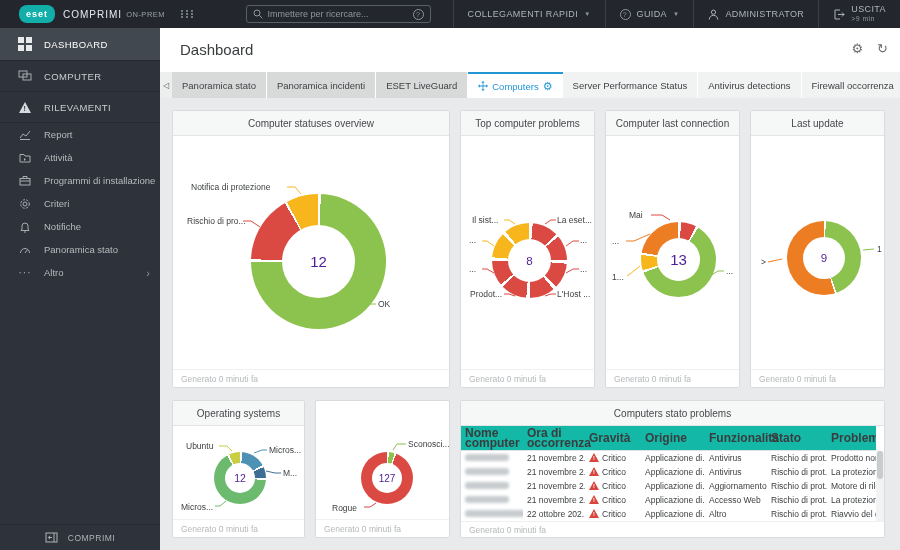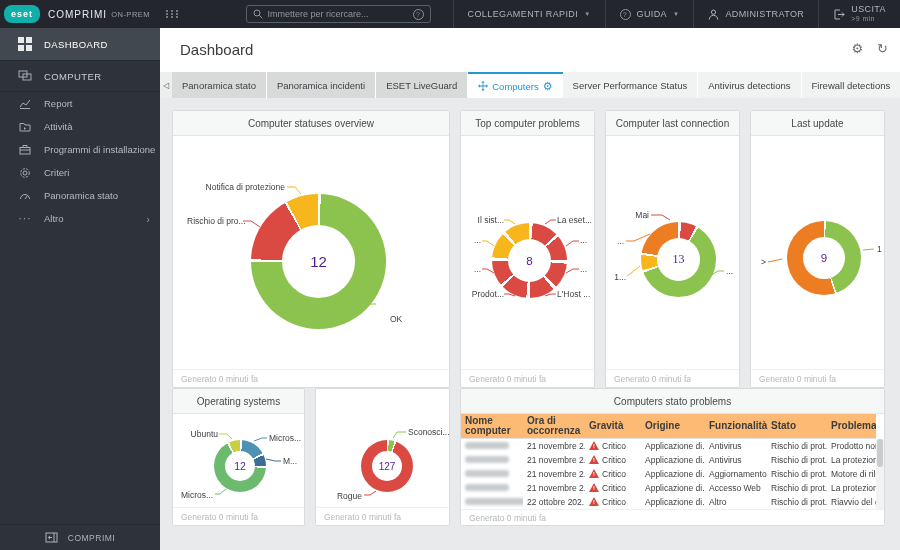--- a/index.html
+++ b/index.html
@@ -2,21 +2,21 @@
 <html><head>
 <meta charset="utf-8">
 <style>
   * { margin:0; padding:0; box-sizing:border-box; }
   html,body { width:900px; height:550px; overflow:hidden; }
   body { font-family:"Liberation Sans", sans-serif; background:#E9EAEB; position:relative; }
 
   
   .topbar { position:absolute; left:0; top:0; width:900px; height:28px; background:#23272D;
             display:flex; align-items:center; color:#AEB4BA; font-size:9px; }
-  .logo-pill { margin-left:4px; background:#12AFAA; color:#fff; font-weight:bold; font-size:9px;
+  .logo-pill { margin-left:19px; background:#12AFAA; color:#fff; font-weight:bold; font-size:9px;
                padding:4px 7px; border-radius:8px; letter-spacing:1px; }
   .product { margin-left:8px; color:#E8EAEC; font-size:10px; letter-spacing:1px; }
   .edition { margin-left:4px; color:#9AA0A6; font-size:7.5px; letter-spacing:0.5px; }
   .grid-menu { margin-left:16px; display:grid; grid-template-columns:repeat(3,4px); grid-gap:1px; cursor:pointer;}
   .grid-menu i { width:2px; height:2px; background:#8F969C; border-radius:50%; }
   .tb-spacer { flex:1; }
   .searchbox { width:185px; height:18px; border:1px solid #5A6067; border-radius:3px;
                display:flex; align-items:center; padding:0 6px; gap:5px; }
   .searchbox input { flex:1; background:transparent; border:none; outline:none; color:#C8CCD0;
                      font-size:9px; font-family:"Liberation Sans",sans-serif; }
@@ -62,51 +62,51 @@
                 color:#555; font-size:8px; cursor:pointer; flex:none; }
   .tab { display:flex; align-items:center; justify-content:center; gap:4px; padding:0 10px;
          white-space:nowrap; cursor:pointer; border-right:1px solid #FFFFFF; }
   .tab.gray  { background:#D8D9D9; }
   .tab.light { background:#F1F2F2; }
   .tab.active { background:#FFFFFF; color:#2496D4; border-top:2px solid #2496D4; border-right:none; }
   .tab-gear { font-size:11px; }
 
   
   .content { position:absolute; left:160px; top:98px; width:740px; height:452px; background:#E9EAEB;
-             padding:12px; display:flex; flex-direction:column; gap:0; }
+             padding:12px; display:flex; flex-direction:column; gap:12px; }
   .row { display:flex; gap:10px; }
   .card { background:#fff; border:1px solid #D9DBDC; border-radius:2px; position:relative; overflow:hidden; }
   .card-h { height:25px; background:#F6F7F7; border-bottom:1px solid #E3E4E5; display:flex;
             align-items:center; justify-content:center; font-size:10px; color:#46484B; }
   .card-f { position:absolute; left:0; right:0; bottom:0; height:18px; border-top:1px solid #EFF0F0;
             background:#fff; display:flex; align-items:center; padding-left:8px; font-size:8.5px; color:#B4B8BA; }
   .card-body { position:absolute; left:0; right:0; top:25px; bottom:18px; }
 
   .c1 { width:278px; height:278px; } .c2,.c3,.c4 { width:135px; height:278px; }
   .c5 { width:133px; height:138px; } .c6 { width:135px; height:138px; } .c7 { width:425px; height:138px; }
 
   .donut { position:absolute; border-radius:50%; cursor:pointer; }
   .hole { position:absolute; background:#fff; border-radius:50%; display:flex; align-items:center;
           justify-content:center; color:#4c1d95; }
   .d1 { left:78px; top:58px; width:135px; height:135px; } .d1 .hole { inset:31px; font-size:15px; }
   .d2 { left:31px; top:87px; width:75px; height:75px; }   .d2 .hole { inset:16px; font-size:11.5px; }
-  .d3 { left:35px; top:86px; width:75px; height:75px; }   .d3 .hole { inset:16px; font-size:12px;font-family:Liberation Serif, serif; }
+  .d3 { left:35px; top:86px; width:75px; height:75px; }   .d3 .hole { inset:16px; font-size:15px; }
   .d4 { left:36px; top:85px; width:74px; height:74px; }   .d4 .hole { inset:16px; font-size:11.5px; }
   .d5 { left:41px; top:26px; width:52px; height:52px; }   .d5 .hole { inset:11px; font-size:10.5px; }
   .d6 { left:45px; top:26px; width:52px; height:52px; }   .d6 .hole { inset:11px; font-size:10px; }
 
   .lbl { position:absolute; font-size:8.5px; color:#3C3E40; white-space:nowrap; }
-  .ta-r { text-align:right; }
+  .ta-r { }
   .conn { position:absolute; inset:0; pointer-events:none; }
 
   
   .tbl-wrap { position:absolute; left:0; right:8px; top:25px; bottom:0; overflow:hidden; }
   table.problems { width:100%; border-collapse:collapse; table-layout:fixed; font-size:8.5px; color:#3E4042; }
-  table.problems th { background:#fdba74; border-bottom:1px solid #DFE1E2; text-align:left;
-                      font-size:10px; color:#3A3C3E; padding:2px 4px; height:24px; vertical-align:middle; line-height:10px;}
+  table.problems th { background:#14b8a6; border-bottom:1px solid #DFE1E2; text-align:left;
+                      font-size:12px; color:#3A3C3E; padding:2px 4px; height:24px; vertical-align:middle; line-height:10px;}
   table.problems td { padding:0 4px; height:14px; white-space:nowrap; overflow:hidden; vertical-align:middle; }
   .redacted { height:7px; width:44px; border-radius:3px; background:#C7CBCE; filter:blur(1.5px); }
   tr.r5 .redacted, tr.r6 .redacted { width:64px; }
   .warn { display:inline-block; position:relative; width:10px; height:9px; margin-right:3px; vertical-align:-1px; }
   .warn i { position:absolute; left:0; top:0; width:0; height:0; border-left:5px solid transparent;
             border-right:5px solid transparent; border-bottom:9px solid #D8453C; }
   .warn b { position:absolute; left:4px; top:2.5px; color:#fff; font-size:5.5px; font-weight:bold; }
   .tbl-scrollbar { position:absolute; right:0; top:50px; bottom:16px; width:8px; background:#F2F3F4; }
   .tbl-thumb { position:absolute; top:0; left:1px; width:6px; height:28px; background:#C9CCCE; border-radius:3px; cursor:pointer;}
   .c7 .card-f { height:16px; }
@@ -181,20 +181,28 @@
   </div>
   <div class="side-item main">
     <span class="side-icon">
         <svg width="14" height="12" viewBox="0 0 14 12">
           <rect x="1" y="1" width="8" height="6" fill="none" stroke="#A7ADB3"></rect>
           <rect x="5" y="4" width="8" height="6" fill="none" stroke="#A7ADB3"></rect>
         </svg>
       </span>
     <span>COMPUTER</span>
   </div>
+  <div class="side-item main">
+    <span class="side-icon">
+        <span class="warn-tri">
+          <b>!</b>
+        </span>
+      </span>
+    <span>RILEVAMENTI</span>
+  </div>
   <div class="side-item sub">
     <span class="side-icon">
         <svg width="12" height="11" viewBox="0 0 12 11">
           <polyline points="1,9 4,5 7,7 11,2" fill="none" stroke="#A7ADB3"></polyline>
           <line x1="1" y1="10.5" x2="11" y2="10.5" stroke="#A7ADB3"></line>
         </svg>
       </span>
     <span>Report</span>
   </div>
   <div class="side-item sub">
@@ -217,20 +225,29 @@
     <span>Programmi di installazione</span>
   </div>
   <div class="side-item sub">
     <span class="side-icon">
         <svg width="12" height="12" viewBox="0 0 12 12">
           <circle cx="6" cy="6" r="2" fill="none" stroke="#A7ADB3"></circle>
           <circle cx="6" cy="6" r="4.3" fill="none" stroke="#A7ADB3" stroke-dasharray="2.2 1.3"></circle>
         </svg>
       </span>
     <span>Criteri</span>
+  </div>
+  <div class="side-item sub">
+    <span class="side-icon">
+        <svg width="12" height="12" viewBox="0 0 12 12">
+          <path d="M3 8V5a3 3 0 0 1 6 0v3l1 1.5H2z" fill="none" stroke="#A7ADB3"></path>
+          <line x1="5" y1="11" x2="7" y2="11" stroke="#A7ADB3"></line>
+        </svg>
+      </span>
+    <span>Notifiche</span>
   </div>
   <div class="side-item sub">
     <span class="side-icon">
         <svg width="12" height="11" viewBox="0 0 12 11">
           <path d="M1.5 9a4.5 4.5 0 1 1 9 0" fill="none" stroke="#A7ADB3"></path>
           <line x1="6" y1="9" x2="8.5" y2="5.5" stroke="#A7ADB3"></line>
         </svg>
       </span>
     <span>Panoramica stato</span>
   </div>
@@ -275,38 +292,38 @@
     <span>Computers</span>
     <span class="tab-gear">⚙</span>
   </div>
   <div class="tab light">
       <span>Server Performance Status</span>
     </div>
   <div class="tab light">
       <span>Antivirus detections</span>
     </div>
   <div class="tab light">
-      <span>Firewall detections</span>
+      <span>Firewall occorrenza</span>
     </div>
 
 </div>
 
 <div class="content">
 
   <div class="row">
 
     <div class="card c1">
       <div class="card-h">Computer statuses overview</div>
       <div class="card-body">
         <div class="donut d1" style="background: conic-gradient(rgb(255, 255, 255) 0deg, rgb(255, 255, 255) 2deg, rgb(140, 194, 78) 2deg, rgb(140, 194, 78) 270deg, rgb(255, 255, 255) 270deg, rgb(255, 255, 255) 272deg, rgb(219, 74, 66) 272deg, rgb(219, 74, 66) 330deg, rgb(255, 255, 255) 330deg, rgb(255, 255, 255) 332deg, rgb(247, 183, 28) 332deg, rgb(247, 183, 28) 360deg);">
           <div class="hole">12</div>
         </div>
         <span class="lbl ta-r" style="left:18px;top:46px;width:94px;">Notifica di protezione</span>
         <span class="lbl ta-r" style="left:14px;top:80px;width:54px;">Rischio di pro...</span>
-        <span class="lbl" style="left:205px;top:178px;margin-left:12px;">OK</span>
+        <span class="lbl" style="left:205px;top:163px;">OK</span>
         <svg class="conn" width="278" height="235">
           <polyline points="114,51 122,51 128,58" fill="none" stroke="#F7B71C"></polyline>
           <polyline points="70,85 78,85 87,91" fill="none" stroke="#DB4A42"></polyline>
           <polyline points="190,173 197,168 203,168" fill="none" stroke="#8CC24E"></polyline>
         </svg>
       </div>
       <div class="card-f">Generato 0 minuti fa</div>
     </div>
 
     <div class="card c2">

